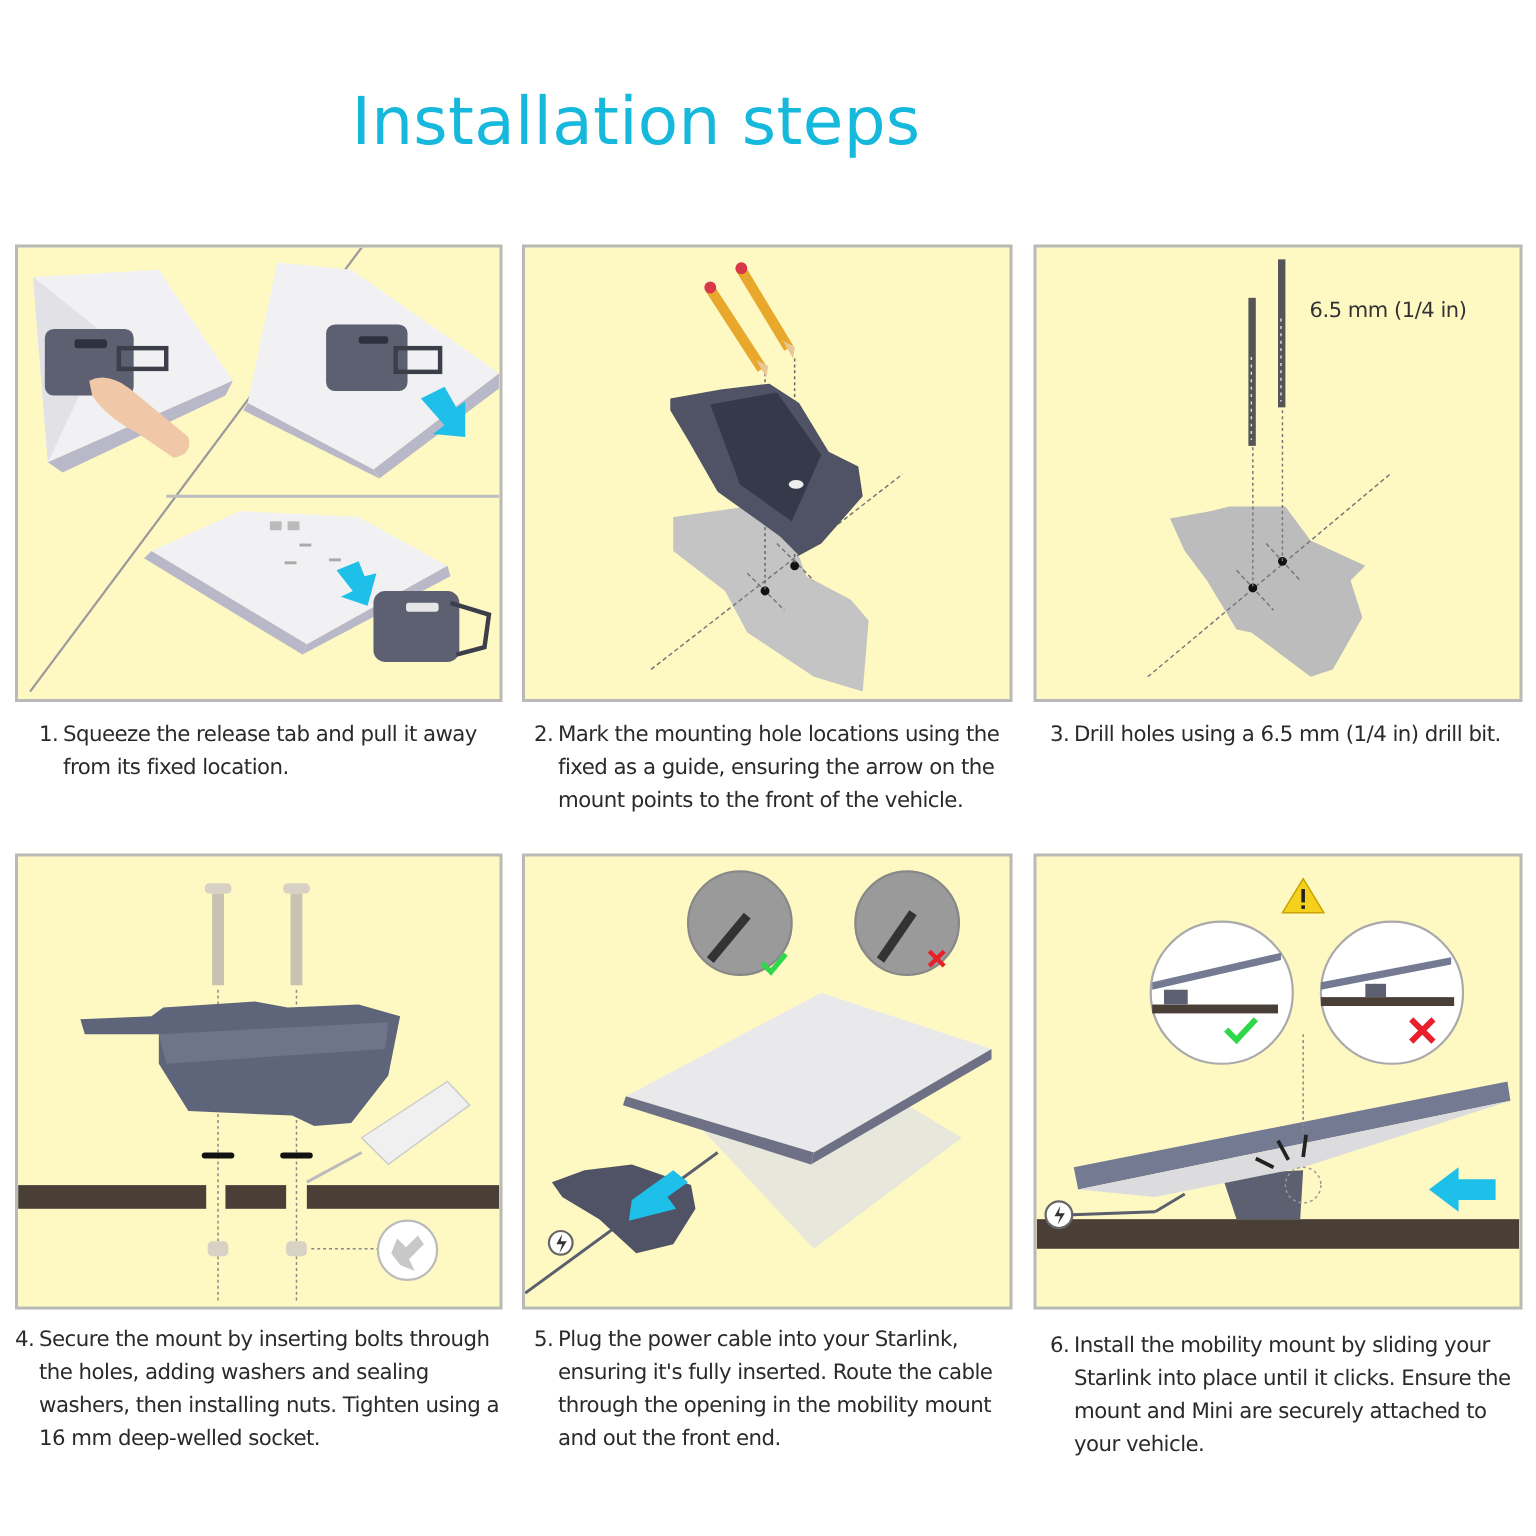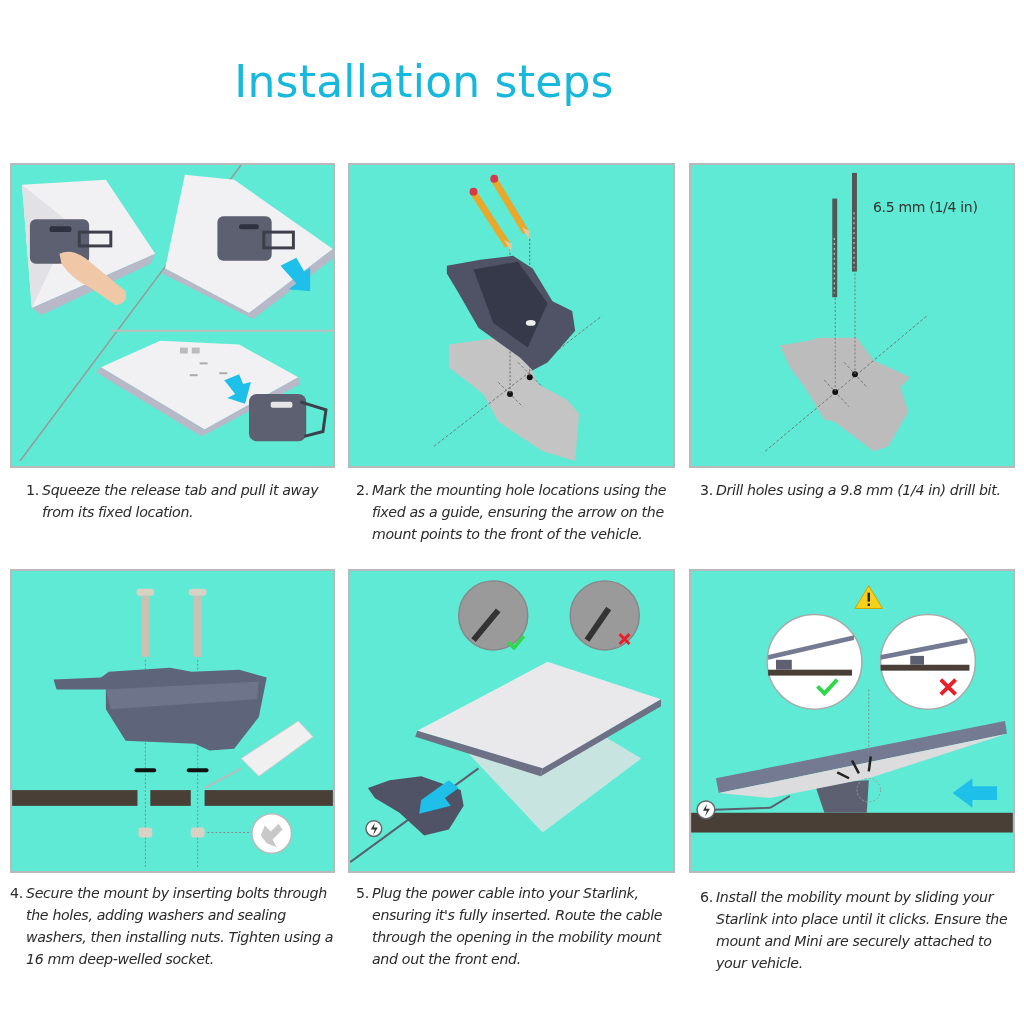--- a/index.html
+++ b/index.html
@@ -1,22 +1,22 @@
 <!DOCTYPE html>
 <html><head>
 <meta charset="utf-8">
 <style>
   html, body { margin: 0; padding: 0; background: #ffffff; }
   body { width: 1024px; height: 1024px; position: relative; overflow: hidden; font-family: "Liberation Sans", sans-serif; }
   .title { position: absolute; left: 0; top: 56px; width: 848px; text-align: center; font-size: 44px; font-weight: 400; color: #16b8dc; letter-spacing: 0.2px; font-family: "DejaVu Sans", sans-serif; }
-  .panel { position: absolute; border: 2px solid #b9b9b9; background: #5eead4; box-sizing: border-box; overflow: hidden; }
+  .panel { position: absolute; border: 2px solid #b9b9b9; background: #fef9c3; box-sizing: border-box; overflow: hidden; }
   .panel svg { position: absolute; left: 0; top: 0; width: 100%; height: 100%; }
   .caption { position: absolute; font-size: 14.2px; line-height: 22px; color: #2a2a2a; font-family: "DejaVu Sans", sans-serif; letter-spacing: -0.35px; }
   .caption .num { position: absolute; left: 0; top: 0; }
-  .caption .txt { display: block; padding-left: 16px; font-style: italic; }
+  .caption .txt { display: block; padding-left: 16px; }
   .label-65 { position: absolute; font-size: 14px; color: #333; font-family: "DejaVu Sans", sans-serif; letter-spacing: -0.3px; }
 </style>
 </head>
 <body>
 
 <div class="title">Installation steps</div>
 
 <div class="panel" style="left:10px; top:163px; width:325px; height:305px;">
   <svg viewBox="0 0 325 305">
 
@@ -114,21 +114,21 @@
       <rect x="163" y="8" width="5" height="100" fill="#555"></rect>
       <line x1="165" y1="48" x2="165" y2="104" stroke="#ddd" stroke-width="1" stroke-dasharray="2,3"></line>
     </g>
     <line x1="146" y1="135" x2="146" y2="230" stroke="#777" stroke-width="1" stroke-dasharray="2,2"></line>
     <line x1="166" y1="110" x2="166" y2="212" stroke="#777" stroke-width="1" stroke-dasharray="2,2"></line>
   </svg>
   <div class="label-65" style="left:182px; top:34px;">6.5 mm (1/4 in)</div>
 </div>
 <div class="caption" style="left:700px; top:479px; width:320px;">
   <span class="num">3.</span>
-  <span class="txt">Drill holes using a 9.8 mm (1/4 in) drill bit.</span>
+  <span class="txt">Drill holes using a 6.5 mm (1/4 in) drill bit.</span>
 </div>
 
 <div class="panel" style="left:10px; top:569px; width:325px; height:304px;">
   <svg viewBox="0 0 325 304">
     <rect x="0" y="222" width="127" height="16" fill="#4a3f37"></rect>
     <rect x="140" y="222" width="41" height="16" fill="#4a3f37"></rect>
     <rect x="195" y="222" width="130" height="16" fill="#4a3f37"></rect>
     <line x1="135" y1="90" x2="135" y2="300" stroke="#888" stroke-width="1" stroke-dasharray="2,2"></line>
     <line x1="188" y1="90" x2="188" y2="300" stroke="#888" stroke-width="1" stroke-dasharray="2,2"></line>
     <g>

